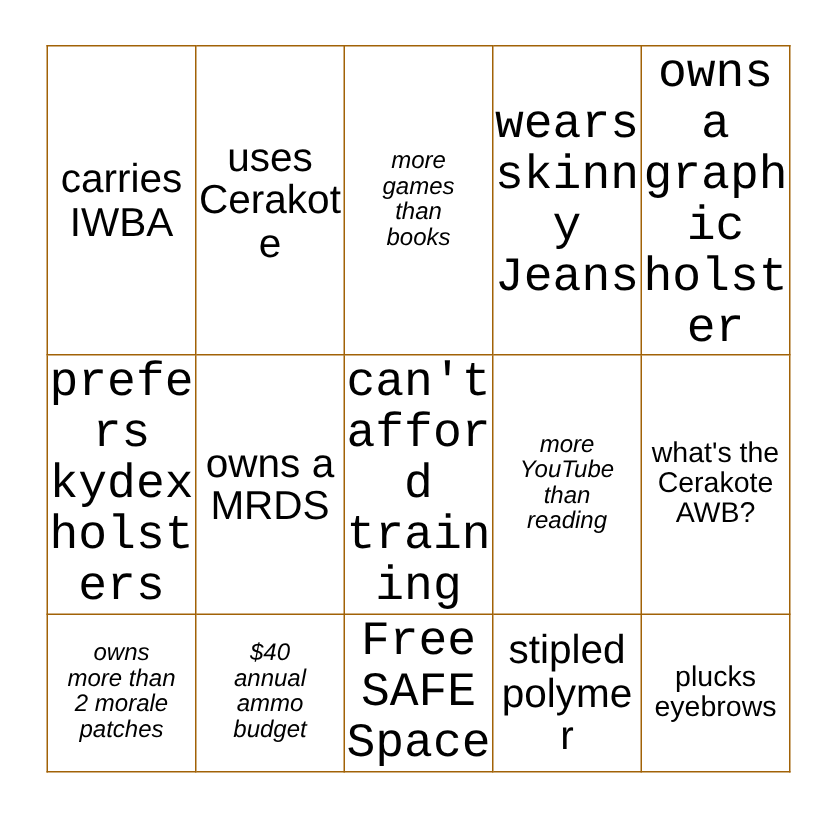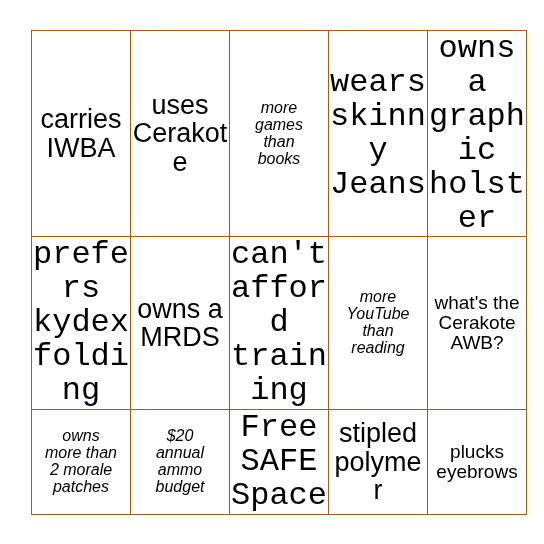--- a/index.html
+++ b/index.html
@@ -80,21 +80,21 @@
         <td class="sz-lg">
             <span class="cell-text">owns a
 graphic
 holster</span>
           </td>
       </tr>
       <tr>
         <td class="sz-lg">
             <span class="cell-text">prefers
 kydex
-folding</span>
+holsters</span>
           </td>
         <td class="sz-xl">
             <span class="cell-text">owns a
 MRDS</span>
           </td>
         <td class="sz-lg">
             <span class="cell-text">can't
 afford
 training</span>
           </td>
@@ -111,21 +111,21 @@
           </td>
       </tr>
       <tr>
         <td class="sz-xs">
             <span class="cell-text">owns
 more than
 2 morale
 patches</span>
           </td>
         <td class="sz-xs">
-            <span class="cell-text">$20
+            <span class="cell-text">$40
 annual
 ammo
 budget</span>
           </td>
         <td class="sz-lg">
             <span class="cell-text">Free
 SAFE
 Space</span>
           </td>
         <td class="sz-md">

